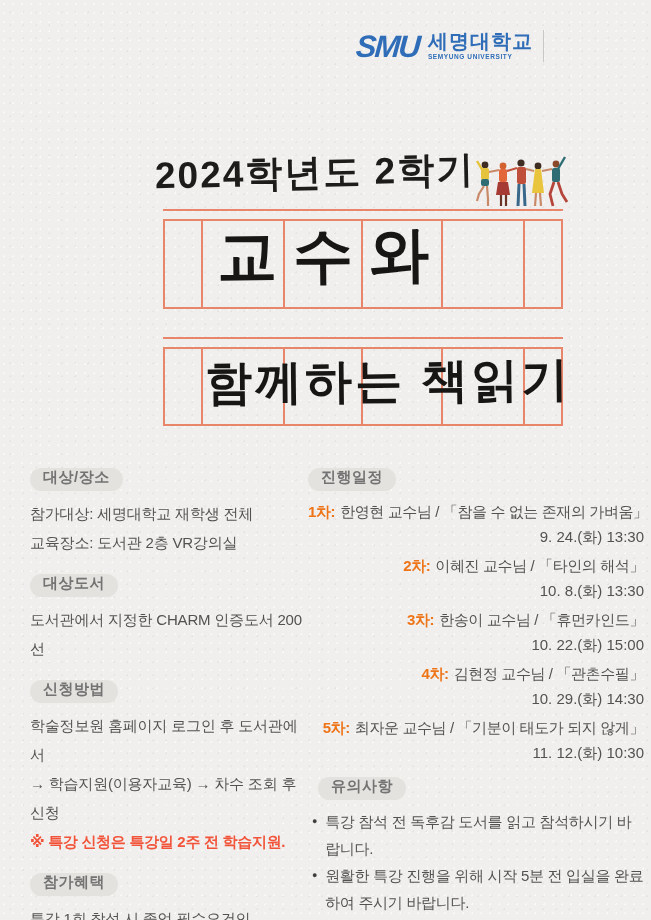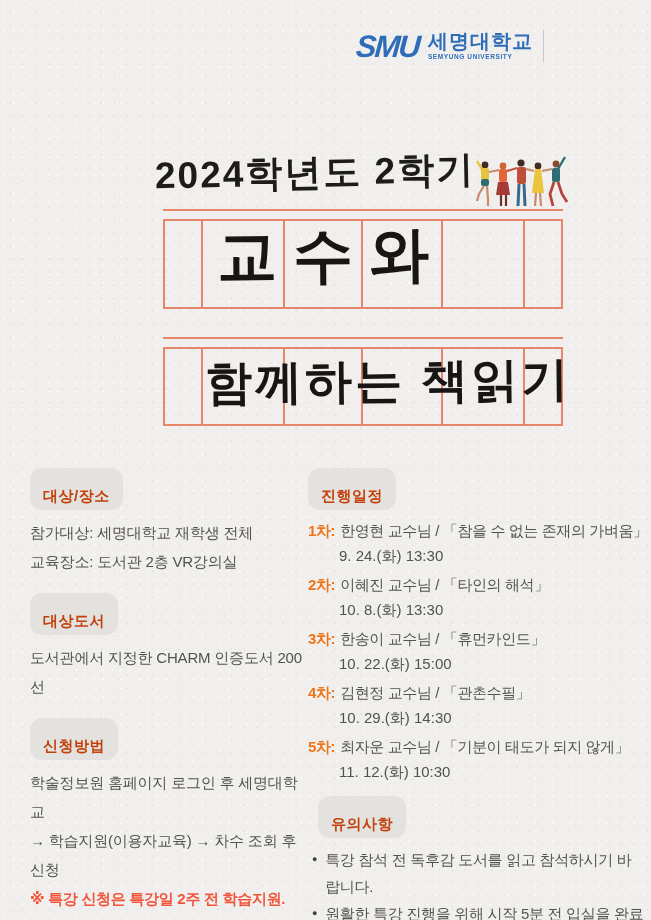--- a/index.html
+++ b/index.html
@@ -66,29 +66,29 @@
     letter-spacing:3px; line-height:56px; white-space:nowrap;
     transform:rotate(-.6deg);
   }
 
   
   .col { position:absolute; top:468px; }
   .col-left  { left:30px;  width:276px; }
   .col-right { left:308px; width:336px; }
 
   .badge {
-    display:inline-block; background:#e3e2de; color:#c2410c;
+    display:inline-block; background:#e3e2de; color:#737373;
     font-size:15px; font-weight:bold; letter-spacing:.5px;
-    border-radius:12px; padding:19px 13px 4px; margin-bottom:8px;
+    border-radius:12px; padding:0 13px 4px; margin-bottom:8px;
   }
   .txt { font-size:15px; line-height:29px; color:#525250; letter-spacing:-.2px; }
   .gap { height:17px; }
   .warning { font-size:15px; line-height:29px; font-weight:bold; color:#f2543a; letter-spacing:-.3px; }
 
-  .sched-item { margin-bottom:1px; }
+  .sched-item { margin-bottom:1px;text-align:right; }
   .sched-line { font-size:15px; line-height:26px; color:#525250; letter-spacing:-.4px; white-space:nowrap; }
   .sched-no { color:#ee7418; font-weight:bold; margin-right:5px; }
   .sched-date { font-size:15px; line-height:24px; color:#525250; padding-left:31px; margin-bottom:4px; }
 
   .notes { margin-top:12px; }
   .notes .badge { margin-left:10px; }
   .bullet-row { display:flex; font-size:15px; line-height:27px; color:#525250; letter-spacing:-.3px; }
   .bullet-dot { font-size:9px; line-height:27px; margin:0 8px 0 4px; color:#3f3f3d; }
   .bullet-text { flex:1; }
 </style>
@@ -178,21 +178,21 @@
     <div><span class="badge">대상/장소</span></div>
     <div class="txt">참가대상: 세명대학교 재학생 전체</div>
     <div class="txt">교육장소: 도서관 2층 VR강의실</div>
 
     <div class="gap"></div>
     <div><span class="badge">대상도서</span></div>
     <div class="txt">도서관에서 지정한 CHARM 인증도서 200선</div>
 
     <div class="gap"></div>
     <div><span class="badge">신청방법</span></div>
-    <div class="txt">학술정보원 홈페이지 로그인 후 세명대학교</div>
+    <div class="txt">학술정보원 홈페이지 로그인 후 도서관에서</div>
     <div class="txt">→ 학습지원(이용자교육) → 차수 조회 후 신청</div>
     <div class="warning">※ 특강 신청은 특강일 2주 전 학습지원.</div>
 
     <div class="gap"></div>
     <div><span class="badge">참가혜택</span></div>
     <div class="txt">특강 1회 참석 시 졸업 필수요건인</div>
 
   </div>
 
   <div class="col col-right">

